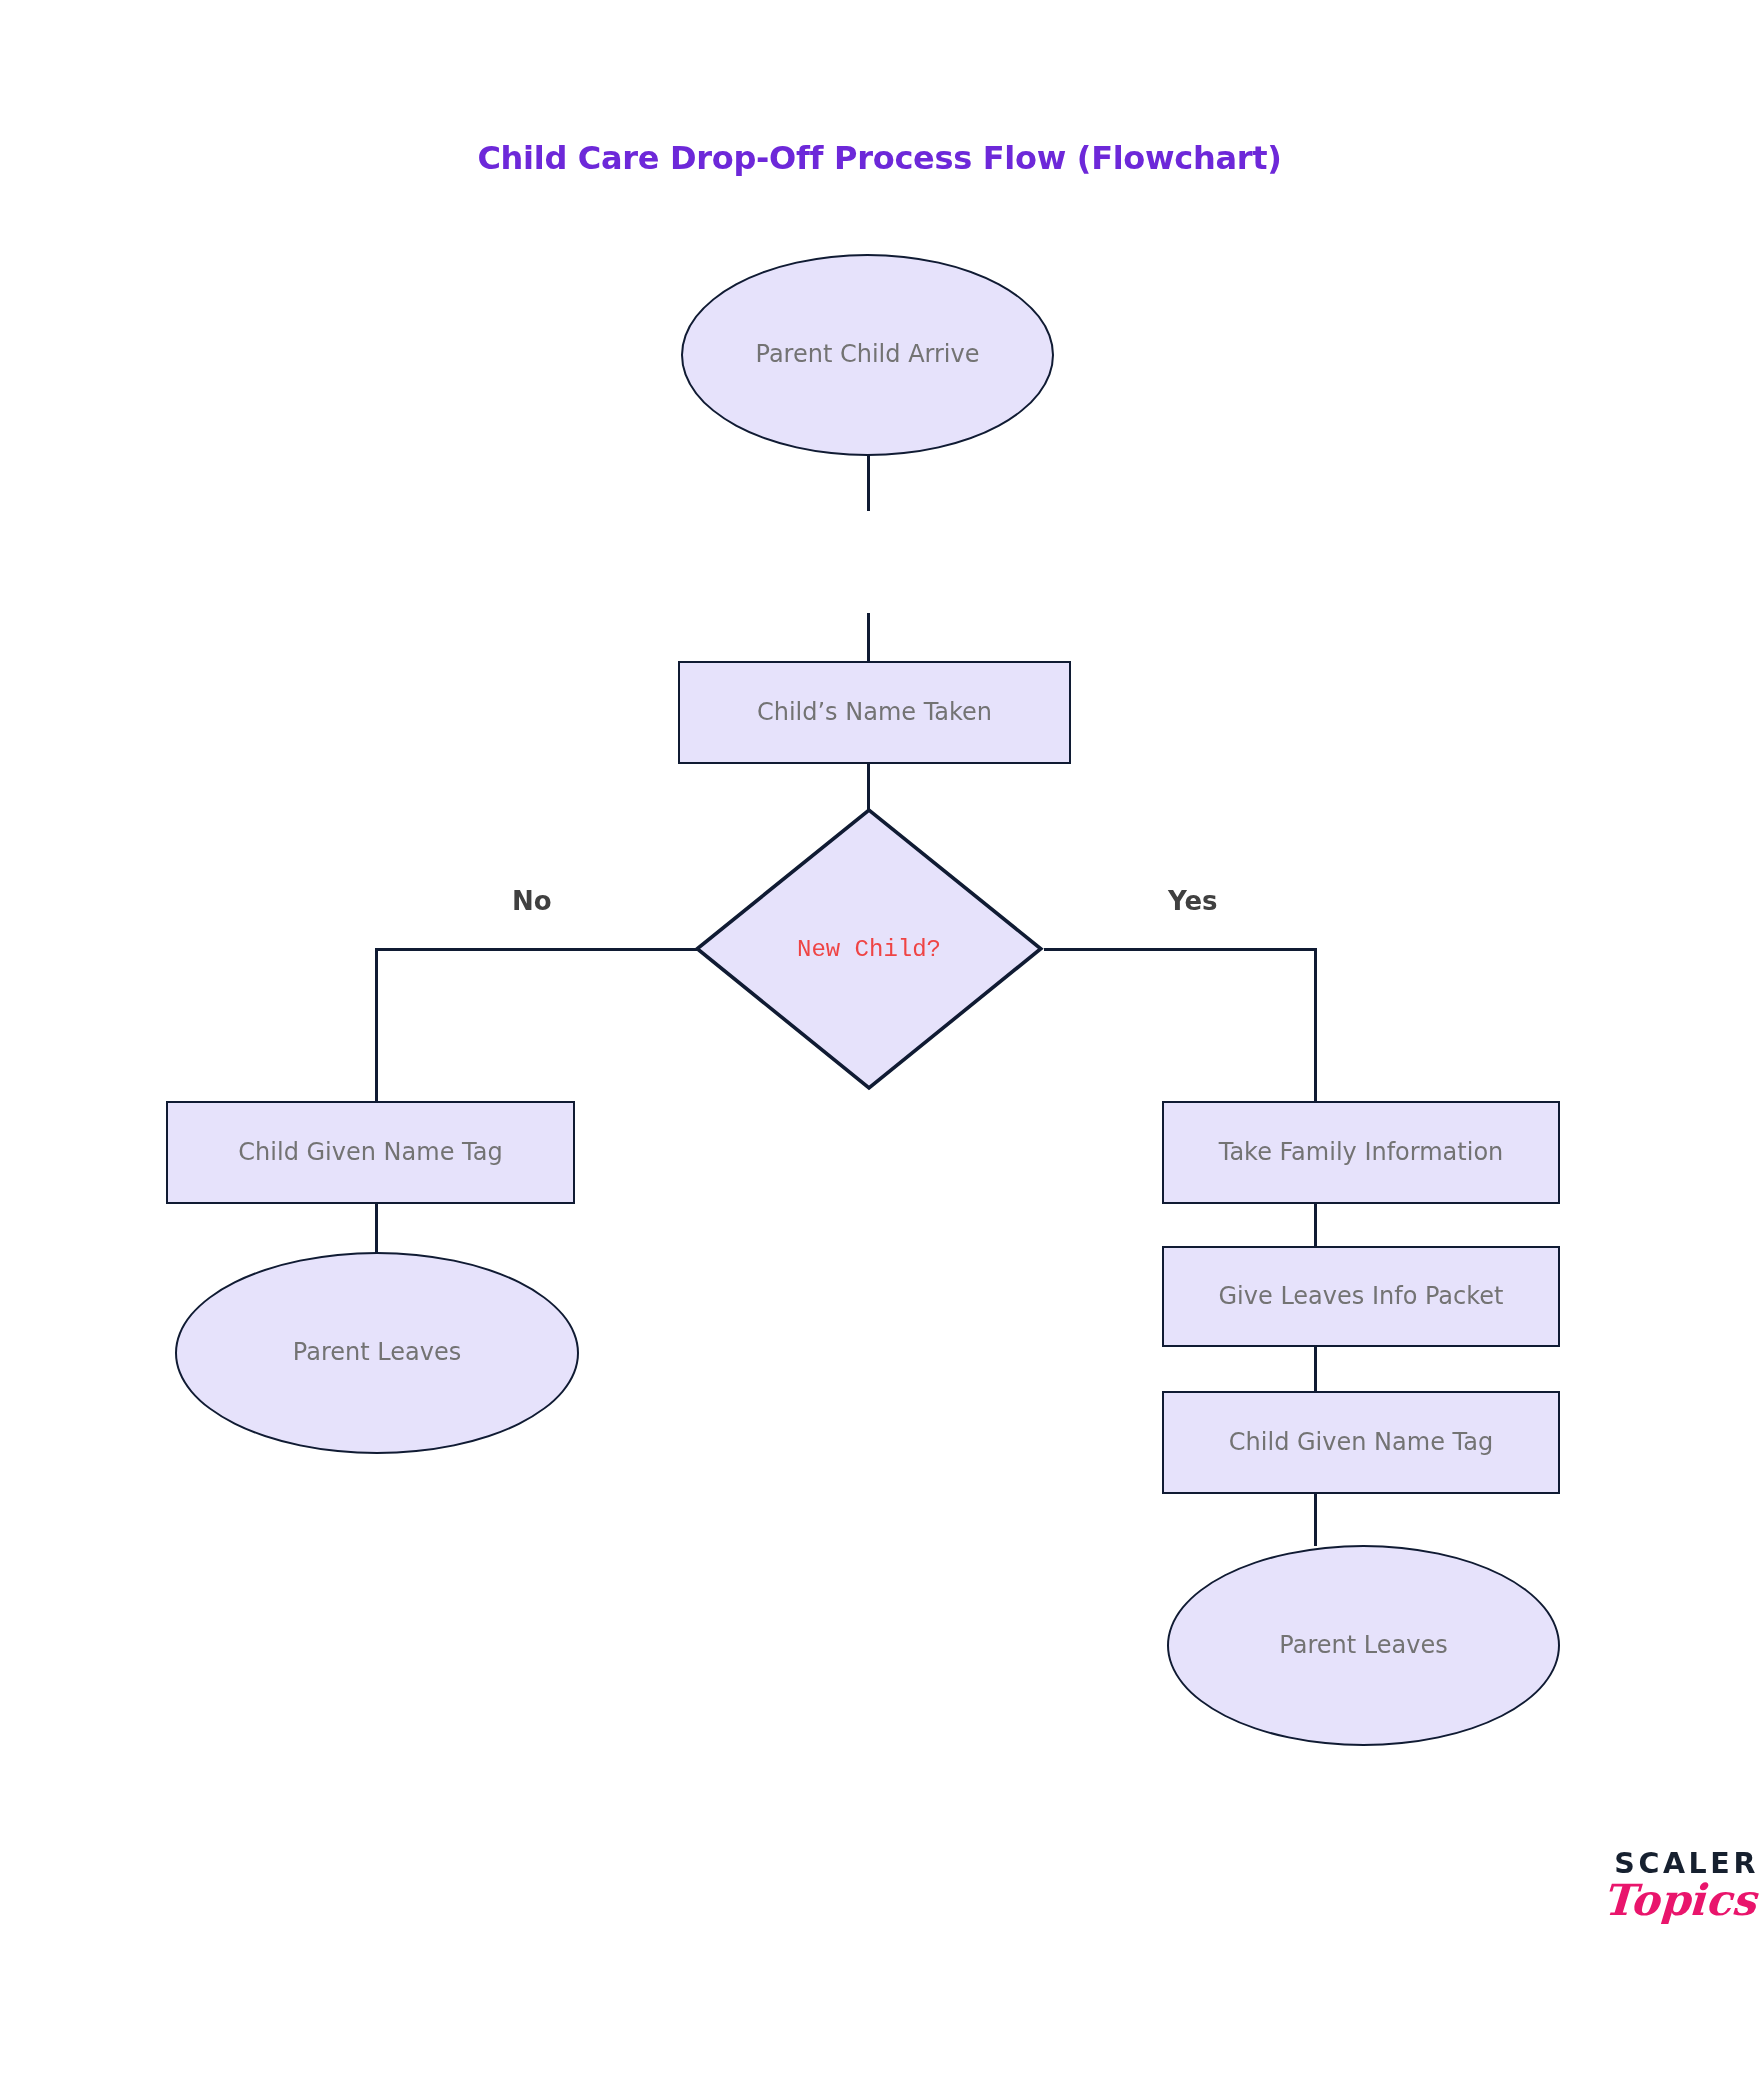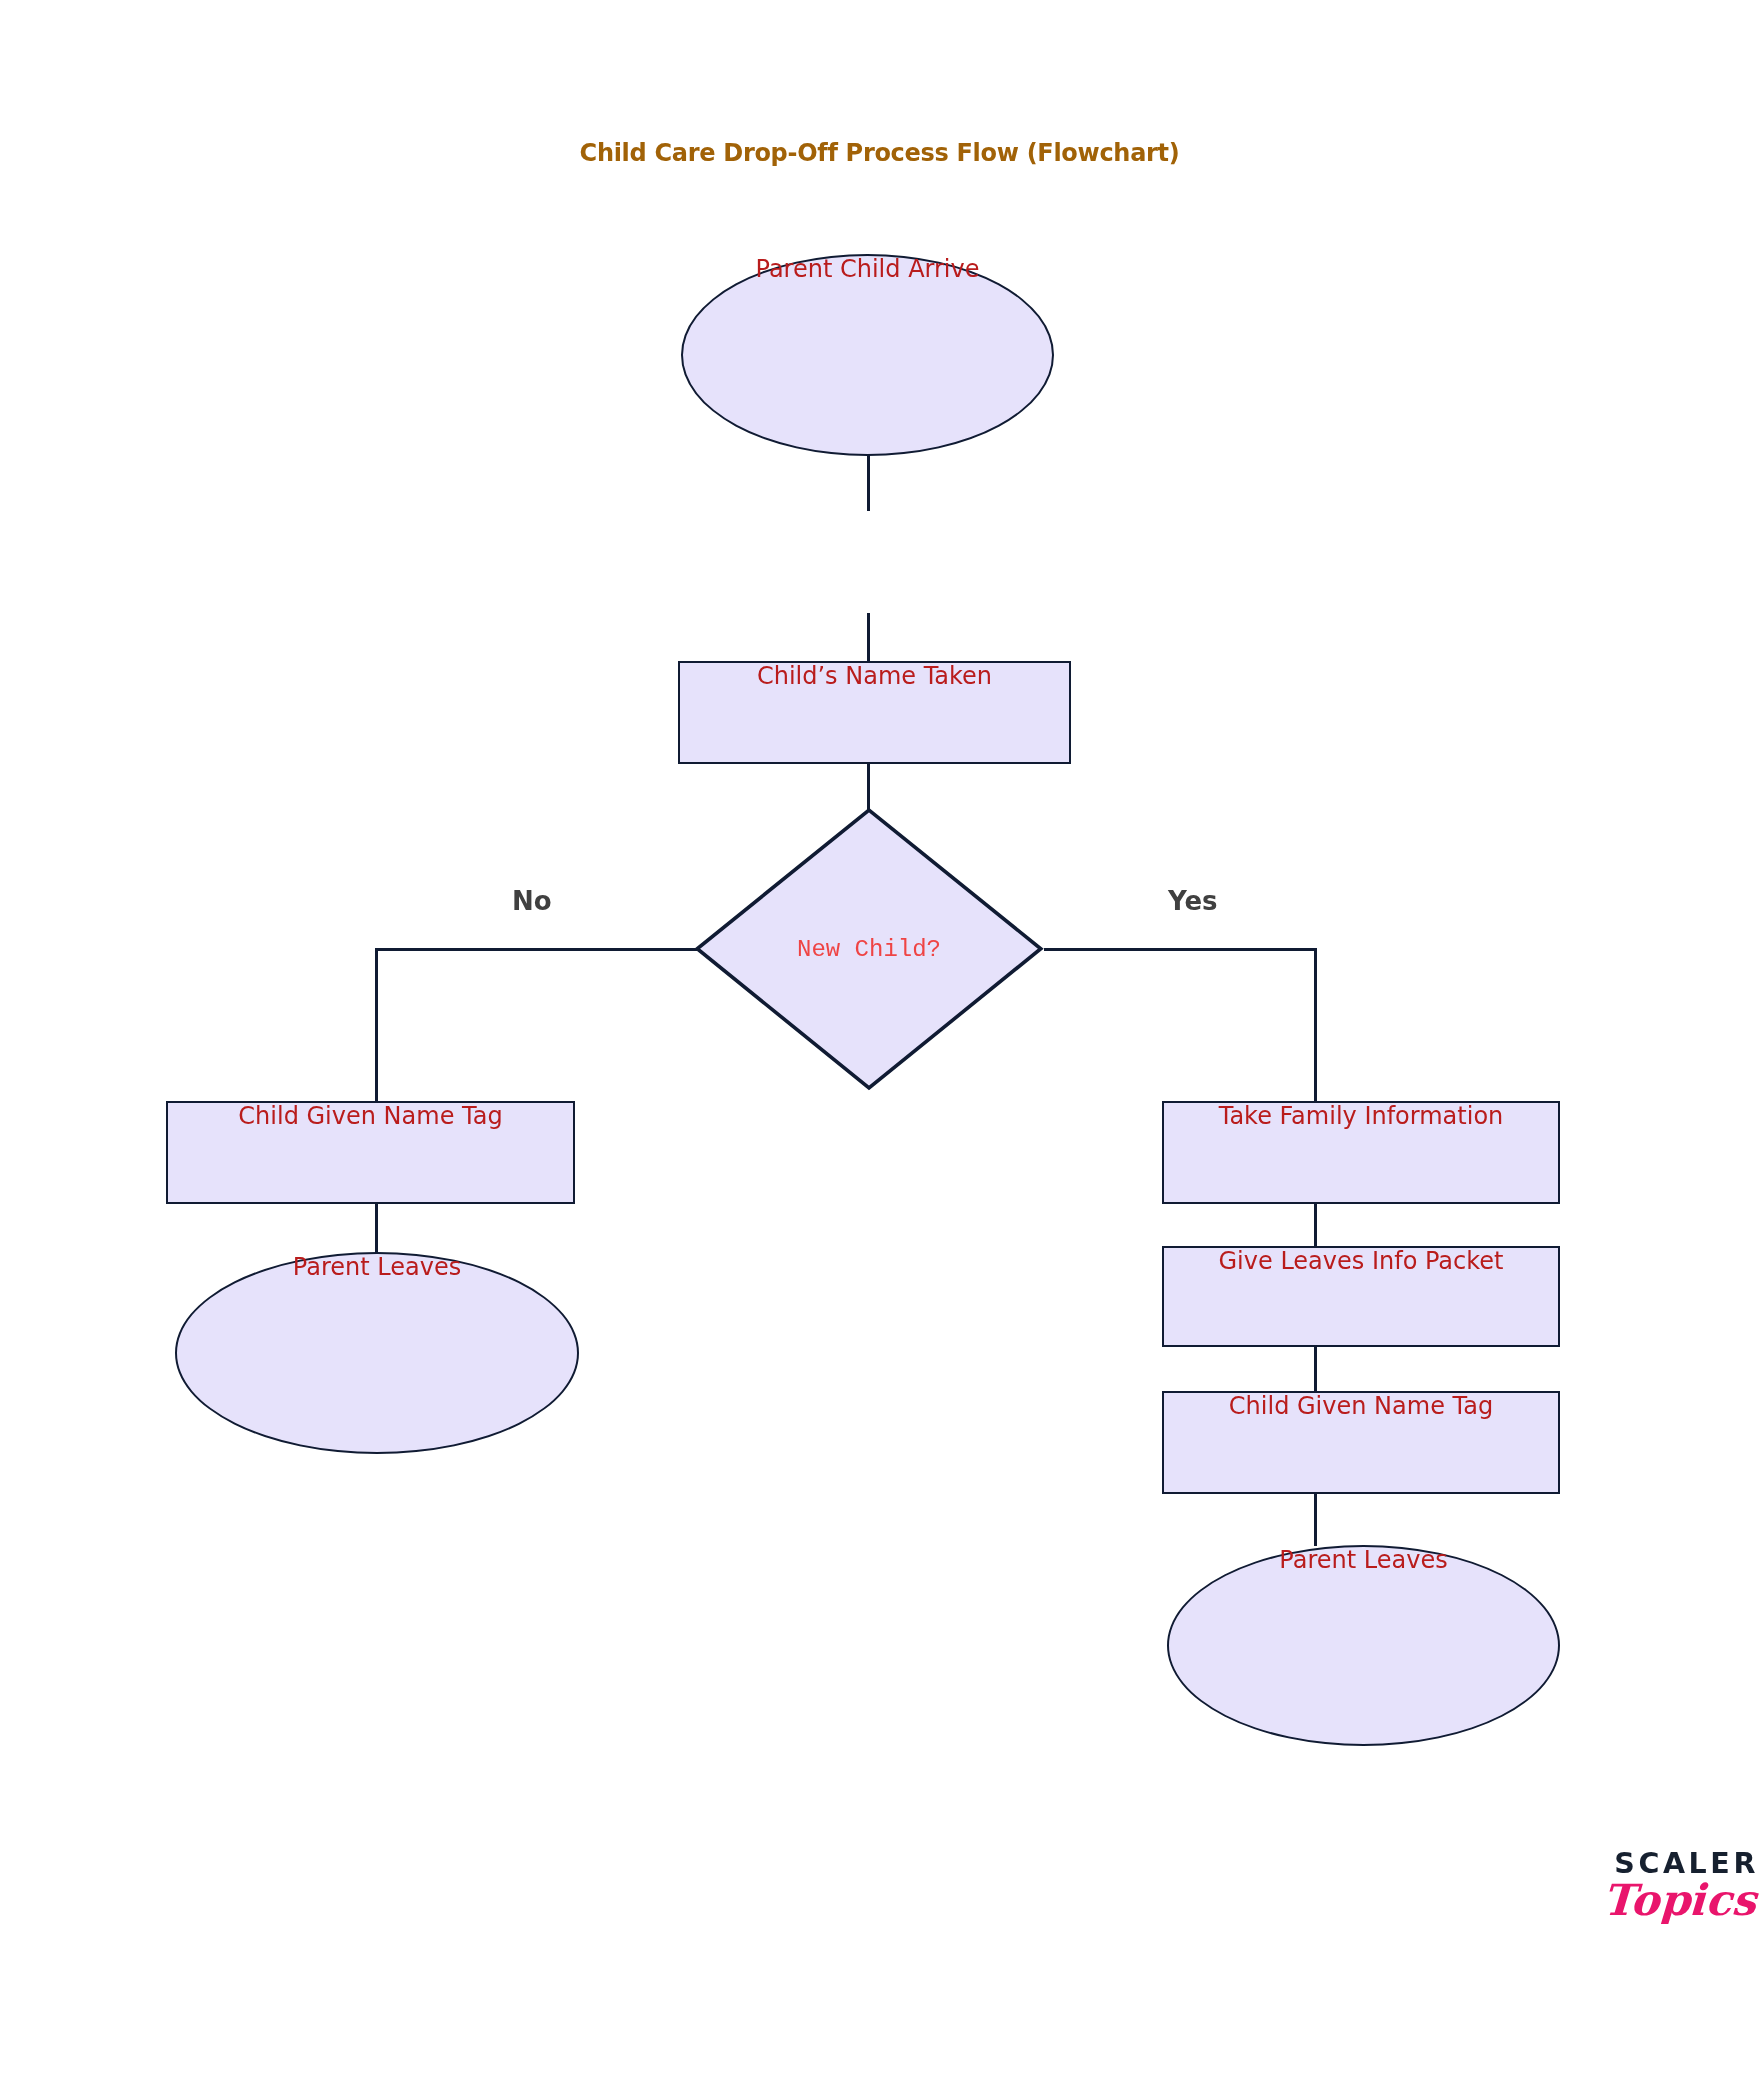--- a/index.html
+++ b/index.html
@@ -22,37 +22,37 @@
     height: 2087px;
   }
 
   .chart-title {
     position: absolute;
     left: 0;
     right: 0;
     top: 139px;
     text-align: center;
     font-family: "DejaVu Sans", sans-serif;
-    font-size: 24px;
-    font-weight: bold;
-    color: #a16207;
+    font-size: 32px;
+    font-weight: bold;
+    color: #6d28d9;
     letter-spacing: -0.3px;
     white-space: nowrap;
   }
 
   
   .node {
     position: absolute;
     box-sizing: border-box;
     display: flex;
-    align-items: flex-start;
+    align-items: center;
     justify-content: center;
     background: #E6E2FB;
     border: 2.6px solid #101B33;
-    color: #b91c1c;
+    color: #737373;
     font-family: "DejaVu Sans", sans-serif;
     font-size: 24px;
     font-weight: normal;
     text-align: center;
     line-height: 1.15;
     z-index: 3;
   }
   .node.process { border-radius: 0; }
   .node.terminator { border-radius: 50%; }
 

